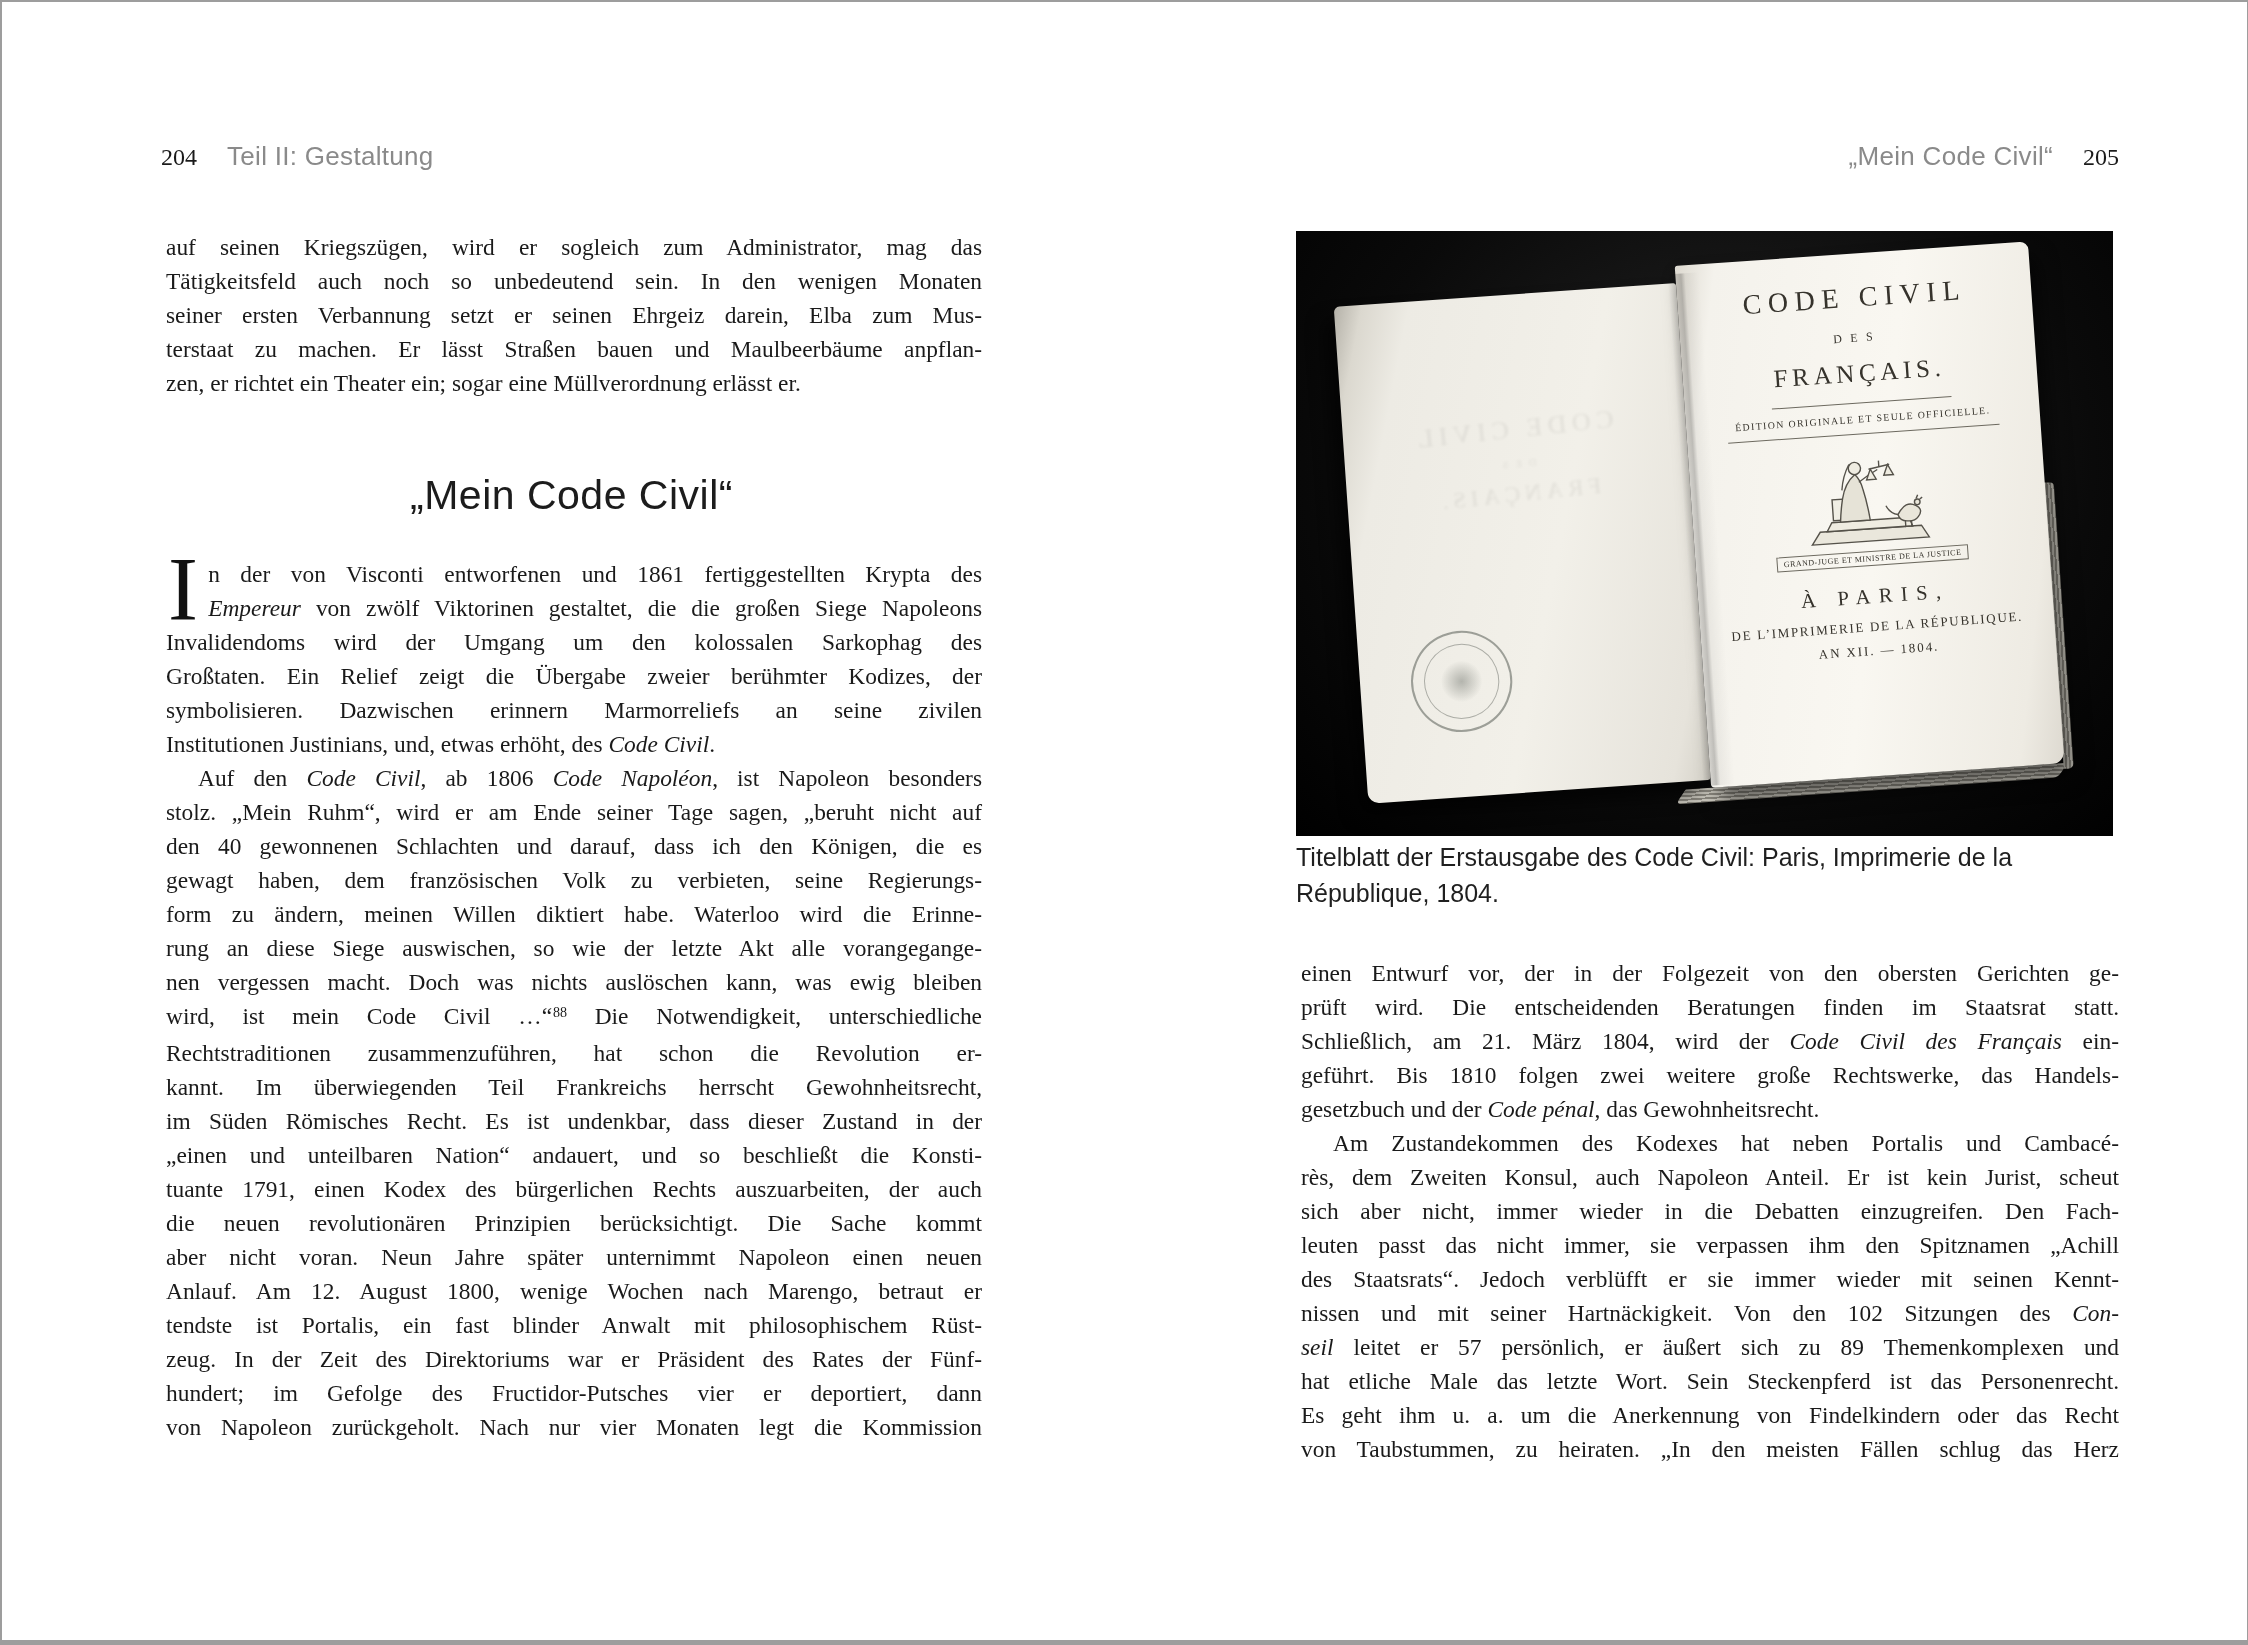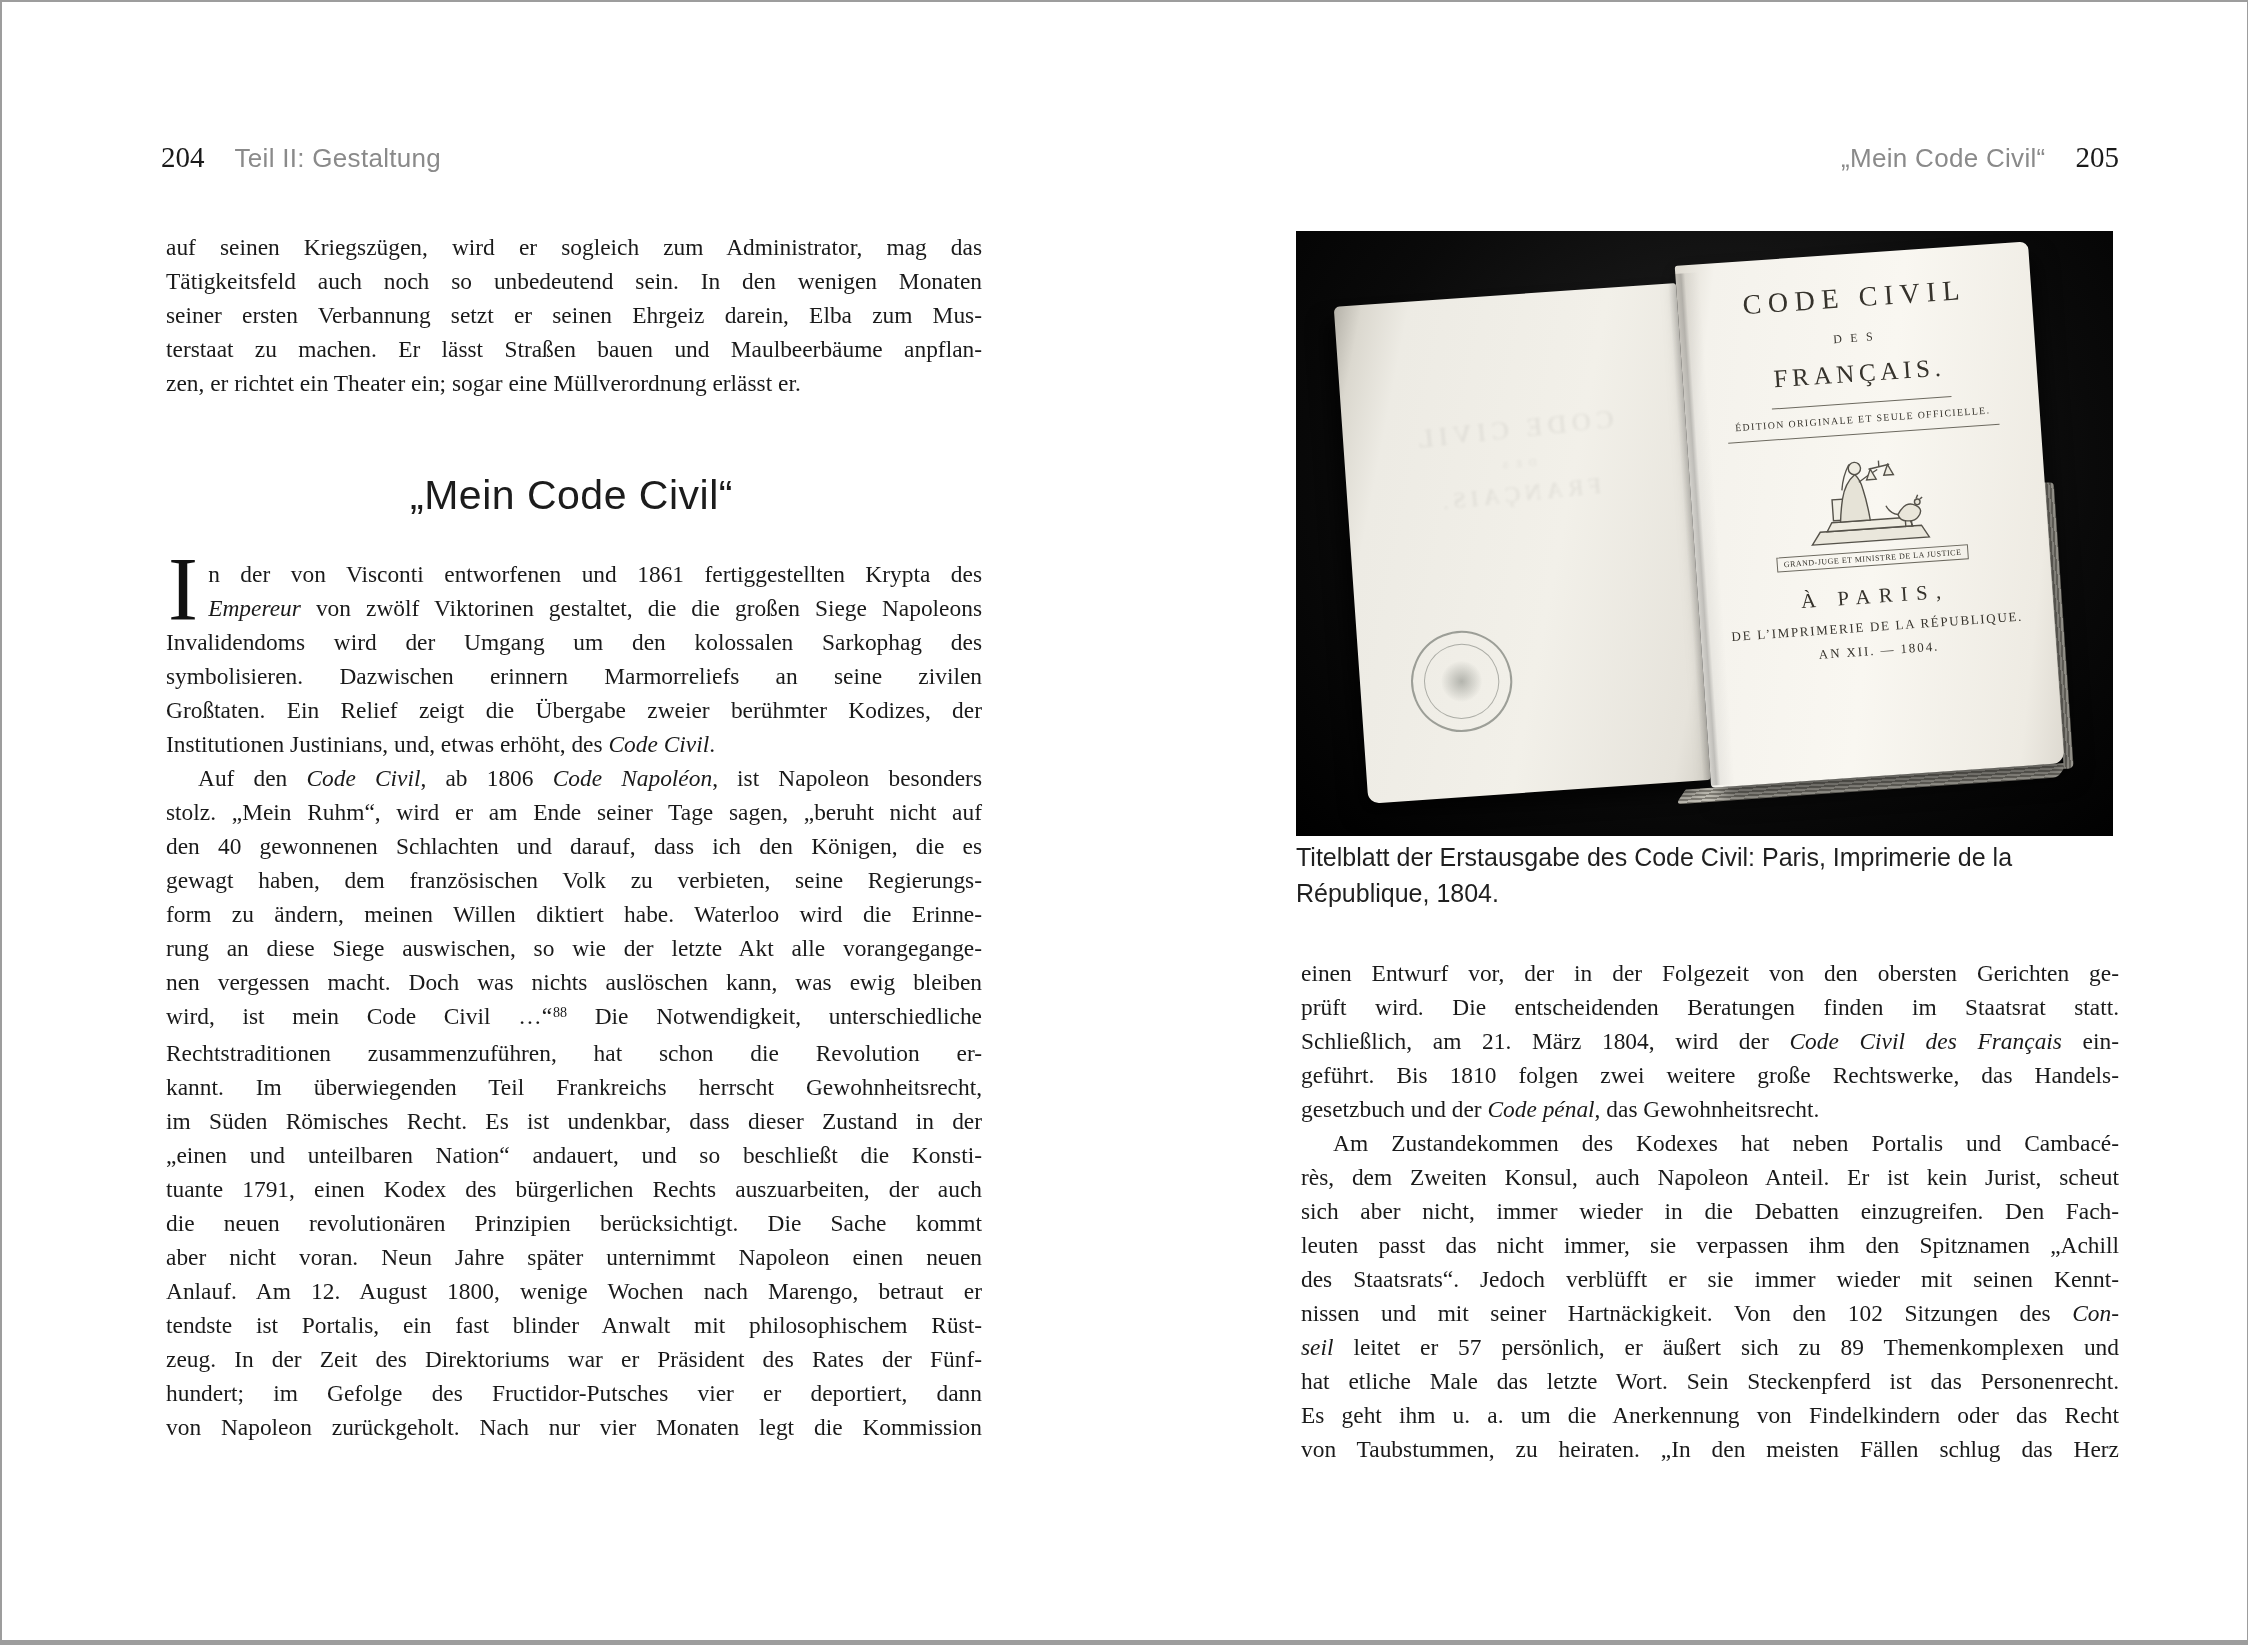--- a/index.html
+++ b/index.html
@@ -8,21 +8,21 @@
     font-family:"Liberation Serif",serif;color:#1a1a1a;overflow:hidden;
   }
   #frame{position:absolute;inset:0;border:2.8px solid #9d9d9d;border-bottom-width:5.6px;box-sizing:border-box;pointer-events:none;z-index:50;}
 
   .col{position:absolute;top:0;height:100%;}
   #col-left{left:161px;width:821px;}
   #col-right{left:1296px;width:823px;}
 
   .running-head{position:absolute;top:141px;left:0;right:0;display:flex;align-items:baseline;gap:30px;}
   #head-right{justify-content:flex-end;}
-  .pagenum{font-size:29px;color:#1a1a1a;}
+  .pagenum{font-size:24px;color:#1a1a1a;}
   .section{font-family:"Liberation Sans",sans-serif;font-size:26px;color:#8a8a8a;letter-spacing:0.3px;}
 
   .body-block{position:absolute;left:5px;right:0;font-size:23.4px;line-height:34px;}
   #lp-para1{top:230px;}
   #lp-flow{top:557px;}
   #rp-flow{top:956px;}
 
   .line{text-align:justify;text-align-last:justify;white-space:nowrap;}
   .para-end .line:last-child{text-align-last:left;}
   .indent .line:first-child{padding-left:32px;}
@@ -103,22 +103,22 @@
 
   <div id="lp-heading">„Mein Code Civil“</div>
 
   <div class="body-block" id="lp-flow">
     <div class="para para-end">
       <span class="dropcap">I</span>
       <div>
           <div class="line">n der von Visconti entworfenen und 1861 fertiggestellten Krypta des</div>
           <div class="line"><span class="it">Empereur</span><span> von zwölf Viktorinen gestaltet, die die großen Siege Napoleons</span></div>
           <div class="line">Invalidendoms wird der Umgang um den kolossalen Sarkophag des</div>
+          <div class="line">Großtaten. Ein Relief zeigt die Übergabe zweier berühmter Kodizes, der</div>
           <div class="line">symbolisieren. Dazwischen erinnern Marmorreliefs an seine zivilen</div>
-          <div class="line">Großtaten. Ein Relief zeigt die Übergabe zweier berühmter Kodizes, der</div>
           <div class="line last"><span>Institutionen Justinians, und, etwas erhöht, des </span><span class="it">Code Civil</span><span>.</span></div>
         </div>
     </div>
     <div class="para indent">
         <div class="line"><span>Auf den </span><span class="it">Code Civil</span><span>, ab 1806 </span><span class="it">Code Napoléon</span><span>, ist Napoleon besonders</span></div>
         <div class="line">stolz. „Mein Ruhm“, wird er am Ende seiner Tage sagen, „beruht nicht auf</div>
         <div class="line">den 40 gewonnenen Schlachten und darauf, dass ich den Königen, die es</div>
         <div class="line">gewagt haben, dem französischen Volk zu verbieten, seine Regierungs-</div>
         <div class="line">form zu ändern, meinen Willen diktiert habe. Waterloo wird die Erinne-</div>
         <div class="line">rung an diese Siege auswischen, so wie der letzte Akt alle vorangegange-</div>

